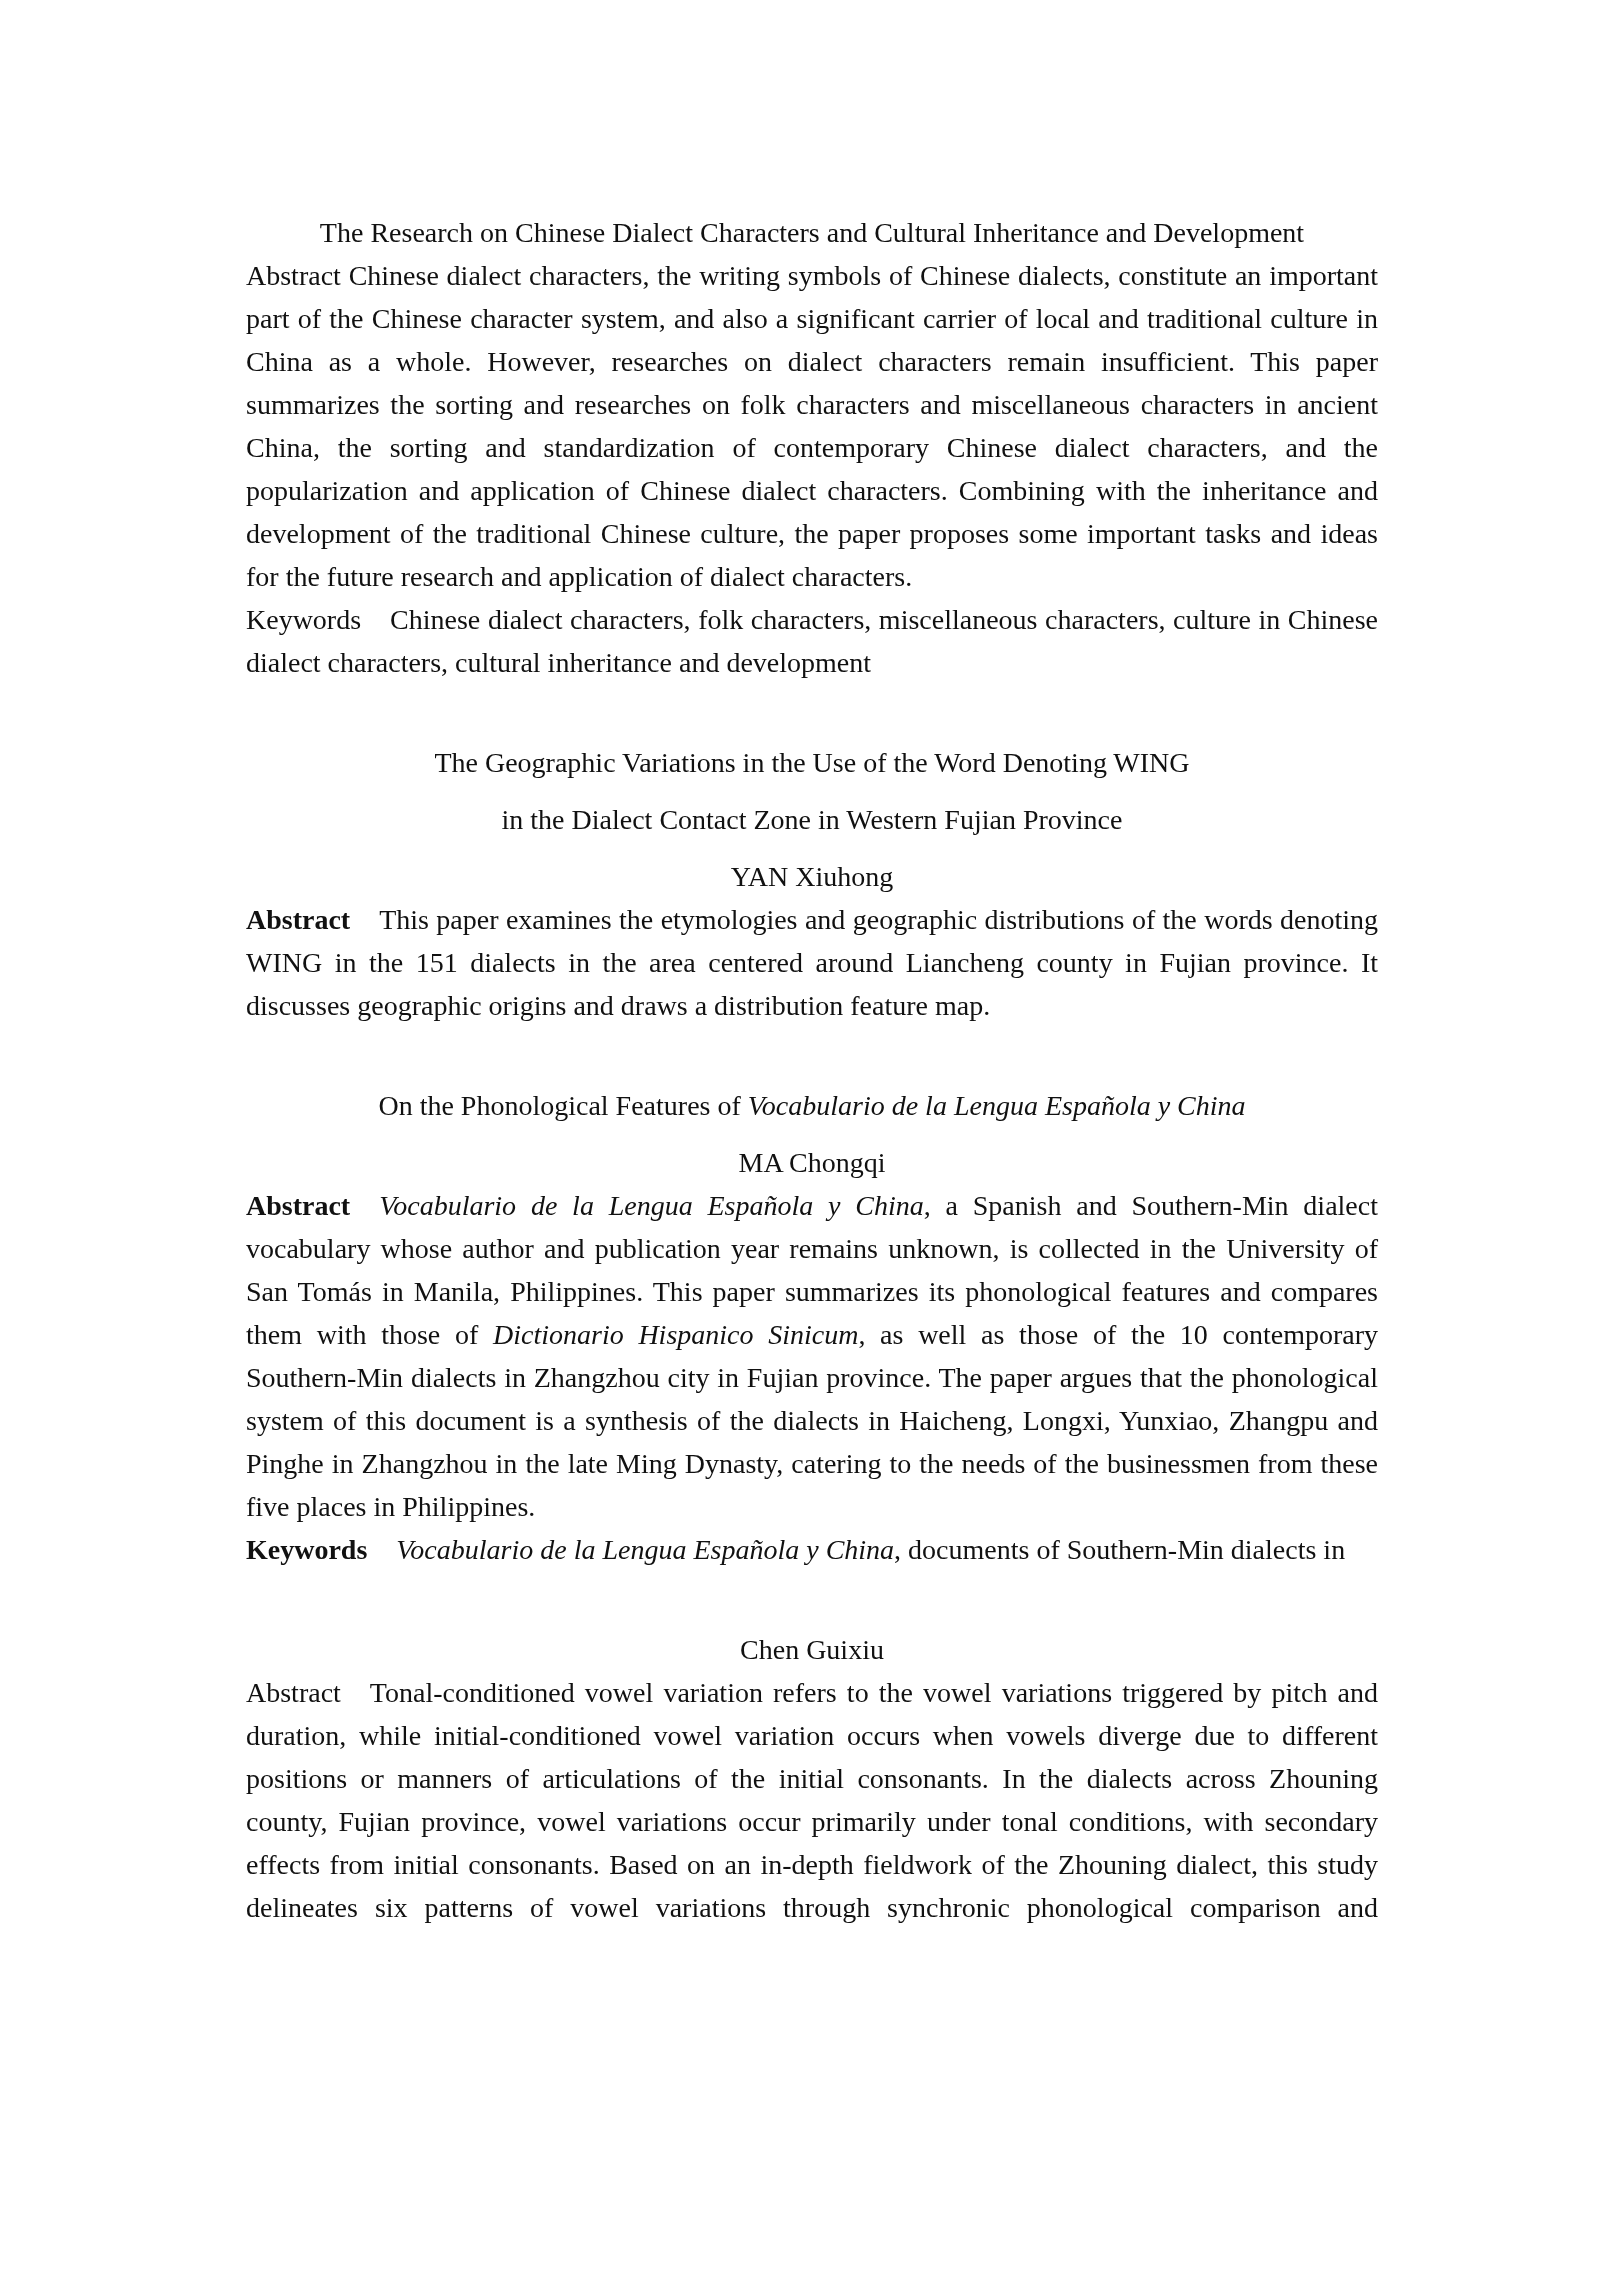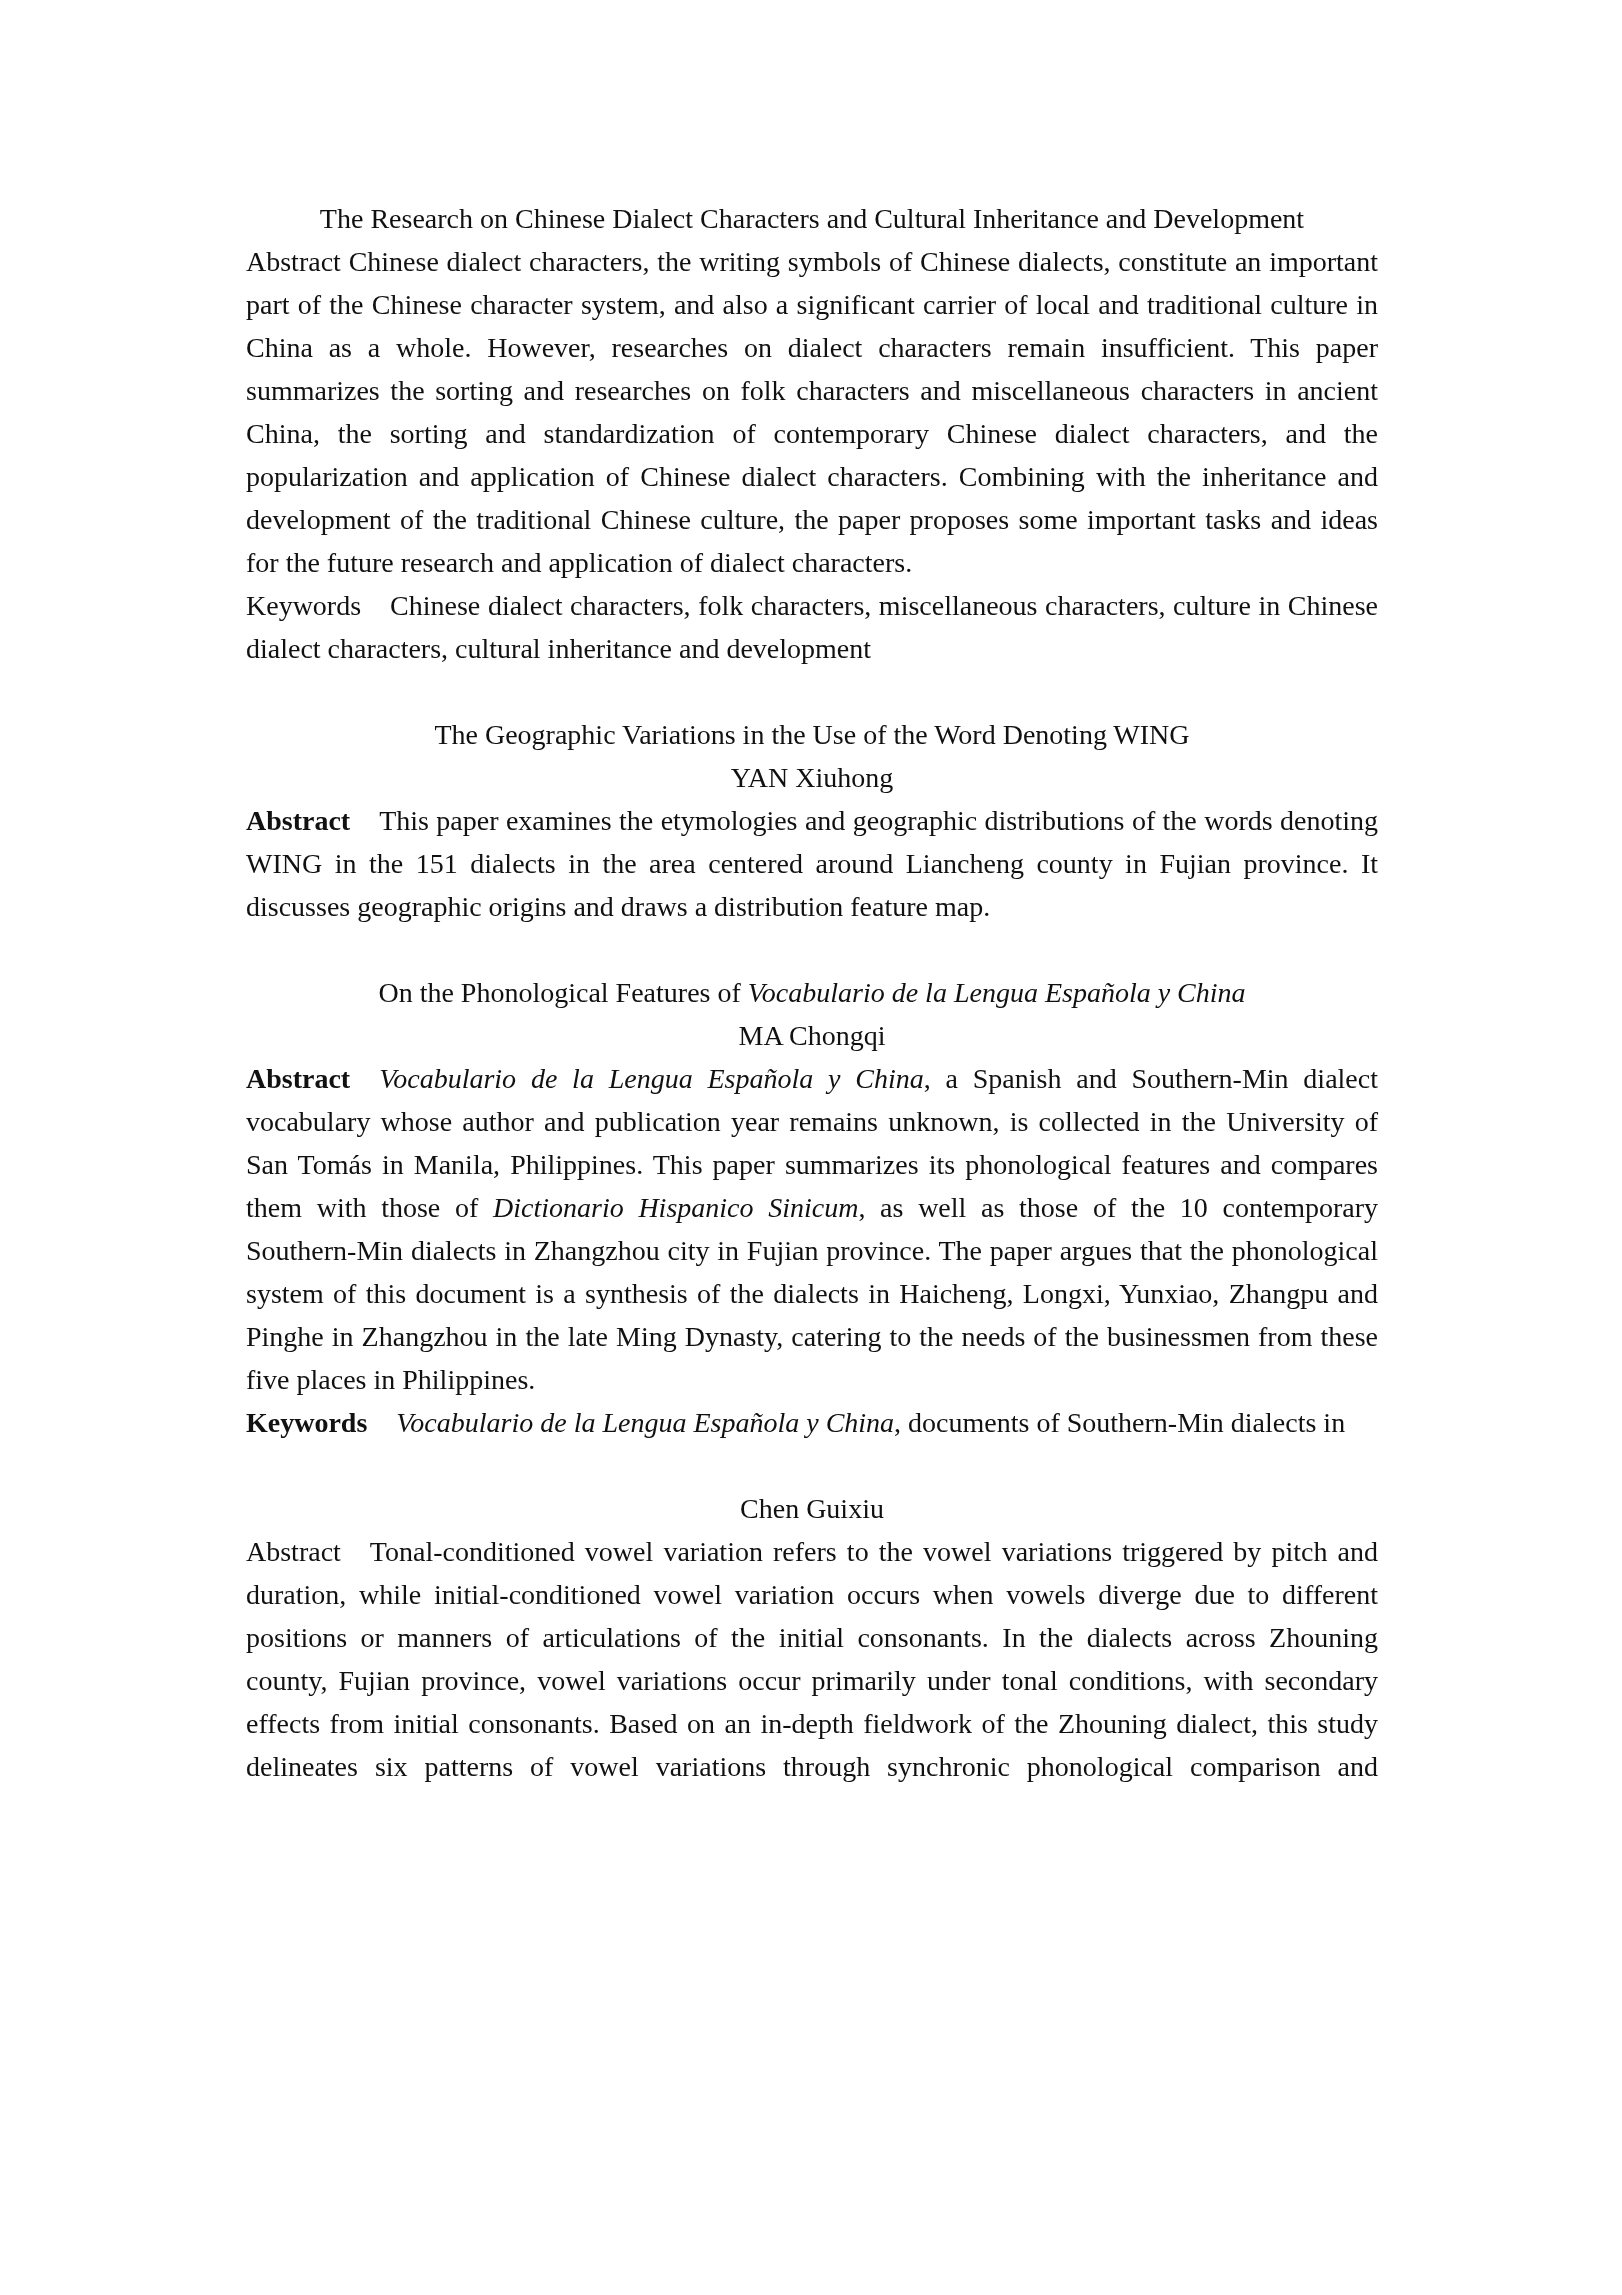--- a/index.html
+++ b/index.html
@@ -5,21 +5,21 @@
   html, body { margin: 0; padding: 0; background: #ffffff; }
   body {
     width: 1623px; height: 2295px; position: relative; overflow: hidden;
     font-family: "Liberation Serif", "DejaVu Serif", serif;
     color: #111111;
   }
   .page {
     position: absolute; left: 246px; top: 197px; width: 1132px;
     font-size: 28px; line-height: 43px;
   }
-  .title, .author { text-align: center; }
+  .title, .author { text-align: center; margin-top: 14px; }
   .para { text-align: justify; text-align-last: left; }
   .lbl { }
   .lbl.bold { font-weight: bold; }
   .gap { height: 43px; }
   .sp2 { display: inline-block; width: 29px; }
   i { }
 </style>
 </head>
 <body>
 
@@ -28,20 +28,21 @@
   <section>
     <div class="title">The Research on Chinese Dialect Characters and Cultural Inheritance and Development</div>
     <div class="para"><span class="lbl">Abstract</span> <span>Chinese dialect characters, the writing symbols of Chinese dialects, constitute an important part of the Chinese character system, and also a significant carrier of local and traditional culture in China as a whole. However, researches on dialect characters remain insufficient. This paper summarizes the sorting and researches on folk characters and miscellaneous characters in ancient China, the sorting and standardization of contemporary Chinese dialect characters, and the popularization and application of Chinese dialect characters. Combining with the inheritance and development of the traditional Chinese culture, the paper proposes some important tasks and ideas for the future research and application of dialect characters.</span></div>
     <div class="para"><span class="lbl">Keywords</span><span class="sp2"></span><span>Chinese dialect characters, folk characters, miscellaneous characters, culture in Chinese dialect characters, cultural inheritance and development</span></div>
   </section>
 
   <div class="gap"></div>
 
   <section>
     <div class="title">The Geographic Variations in the Use of the Word Denoting WING</div>
+    <div class="title">in the Dialect Contact Zone in Western Fujian Province</div>
     <div class="author">YAN Xiuhong</div>
     <div class="para"><span class="lbl bold">Abstract</span><span class="sp2"></span><span>This paper examines the etymologies and geographic distributions of the words denoting WING in the 151 dialects in the area centered around Liancheng county in Fujian province. It discusses geographic origins and draws a distribution feature map.</span></div>
   </section>
 
   <div class="gap"></div>
 
   <section>
     <div class="title"><span>On the Phonological Features of </span><i>Vocabulario de la Lengua Española y China</i></div>
     <div class="author">MA Chongqi</div>
     <div class="para"><span class="lbl bold">Abstract</span><span class="sp2"></span><i>Vocabulario de la Lengua Española y China</i><span>, a Spanish and Southern-Min dialect vocabulary whose author and publication year remains unknown, is collected in the University of San Tomás in Manila, Philippines. This paper summarizes its phonological features and compares them with those of </span><i>Dictionario Hispanico Sinicum</i><span>, as well as those of the 10 contemporary Southern-Min dialects in Zhangzhou city in Fujian province. The paper argues that the phonological system of this document is a synthesis of the dialects in Haicheng, Longxi, Yunxiao, Zhangpu and Pinghe in Zhangzhou in the late Ming Dynasty, catering to the needs of the businessmen from these five places in Philippines.</span></div>

